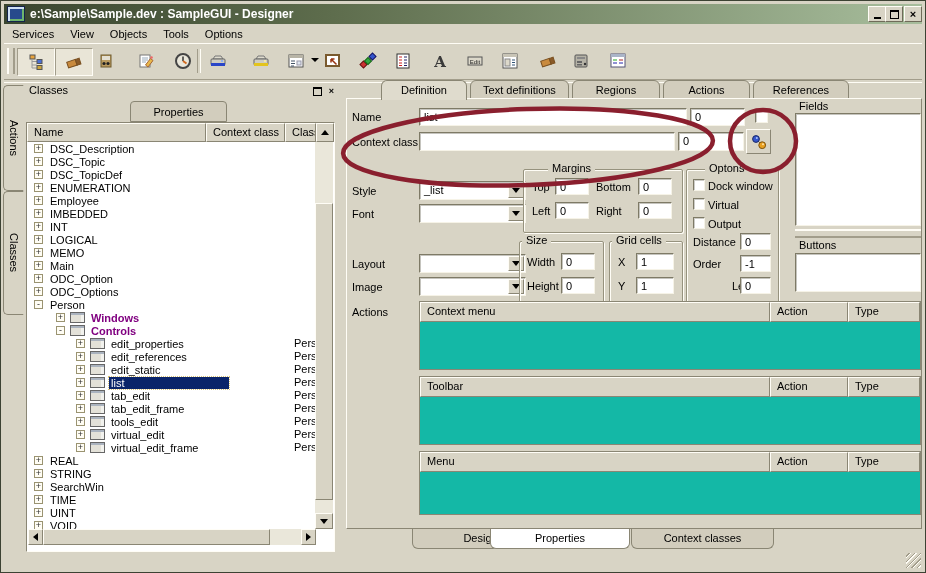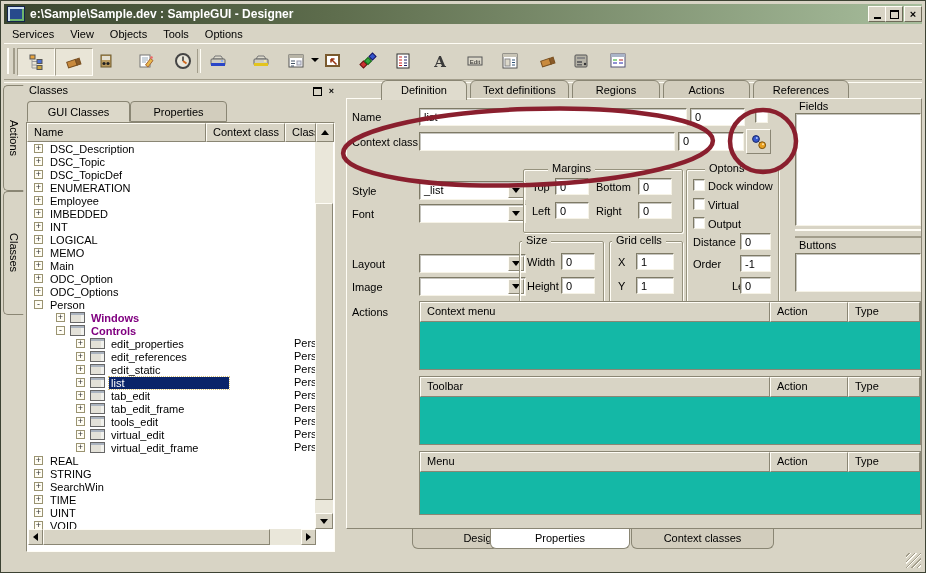--- a/index.html
+++ b/index.html
@@ -282,21 +282,20 @@
 
   <div class="panel">
     <span class="panel-title">Classes</span>
     <span class="mini" style="left:288px;">
         <span class="glyph-float"></span>
       </span>
     <span class="mini" style="left:302px;">
         <b>×</b>
       </span>
 
-    <div class="ptab active" style="left:4px;width:103px;">GUI Classes</div>
     <div class="ptab" style="left:107px;width:97px;">Properties</div>
 
     <div class="pcontent">
       <div class="colhdr" style="left:0;width:179px;">Name</div>
       <div class="colhdr" style="left:179px;width:79px;">Context class</div>
       <div class="colhdr" style="left:258px;width:31px;">Class</div>
       <div class="sortbox">
           <span class="tri-up"></span>
         </div>
 

